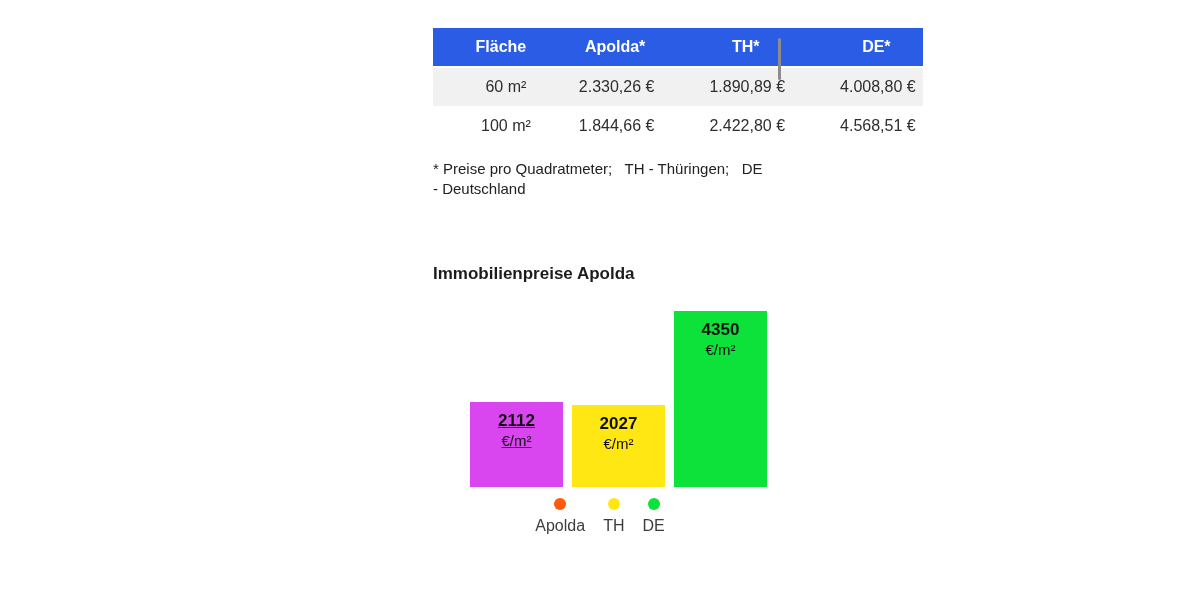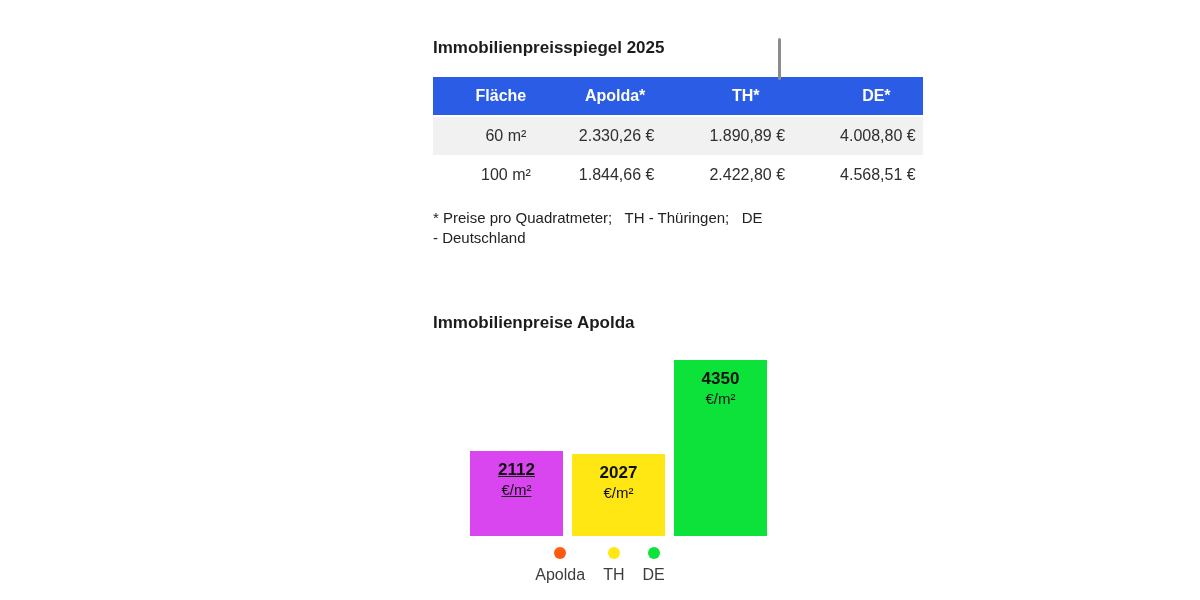--- a/index.html
+++ b/index.html
@@ -131,21 +131,20 @@
     background: #8c8c8c;
     border-radius: 2px;
   }
 </style>
 </head>
 <body>
 
 <div class="widget">
 
 
-  <h2 class="section-title">Immobilienpreisspiegel 2025</h2>
 
   <table class="price-table">
     <thead>
       <tr>
         <th class="col-flaeche">Fläche</th>
         <th class="col-val">Apolda*</th>
         <th class="col-val">TH*</th>
         <th class="col-val">DE*</th>
       </tr>
     </thead>

